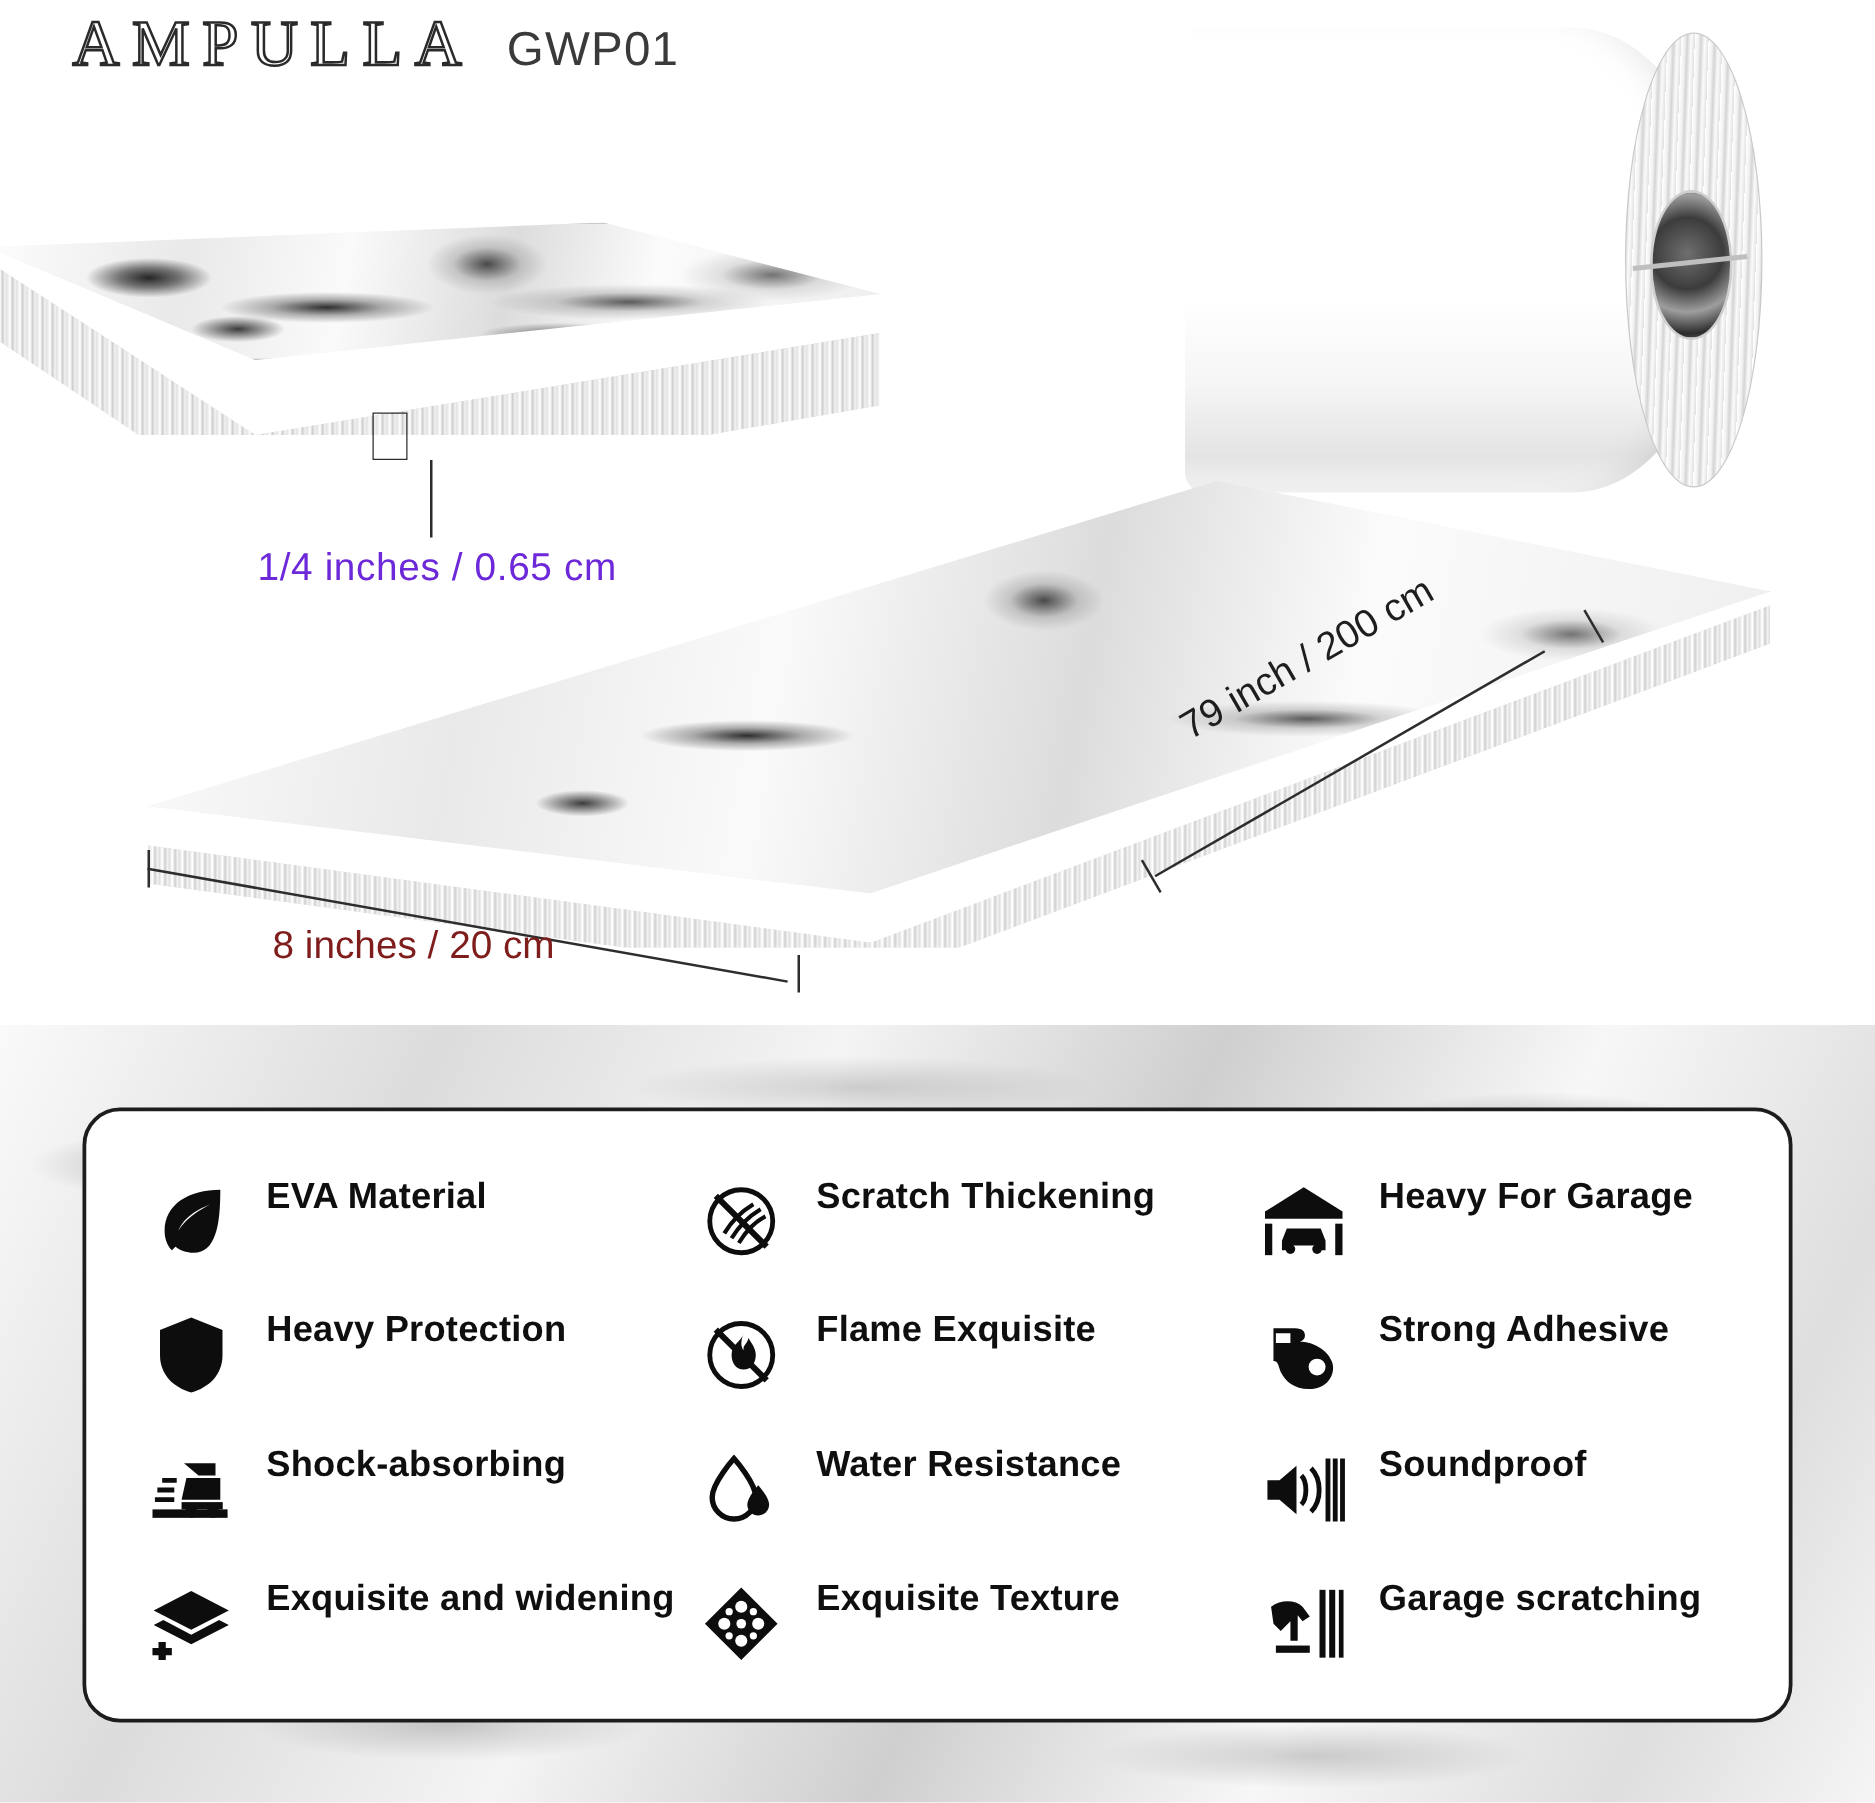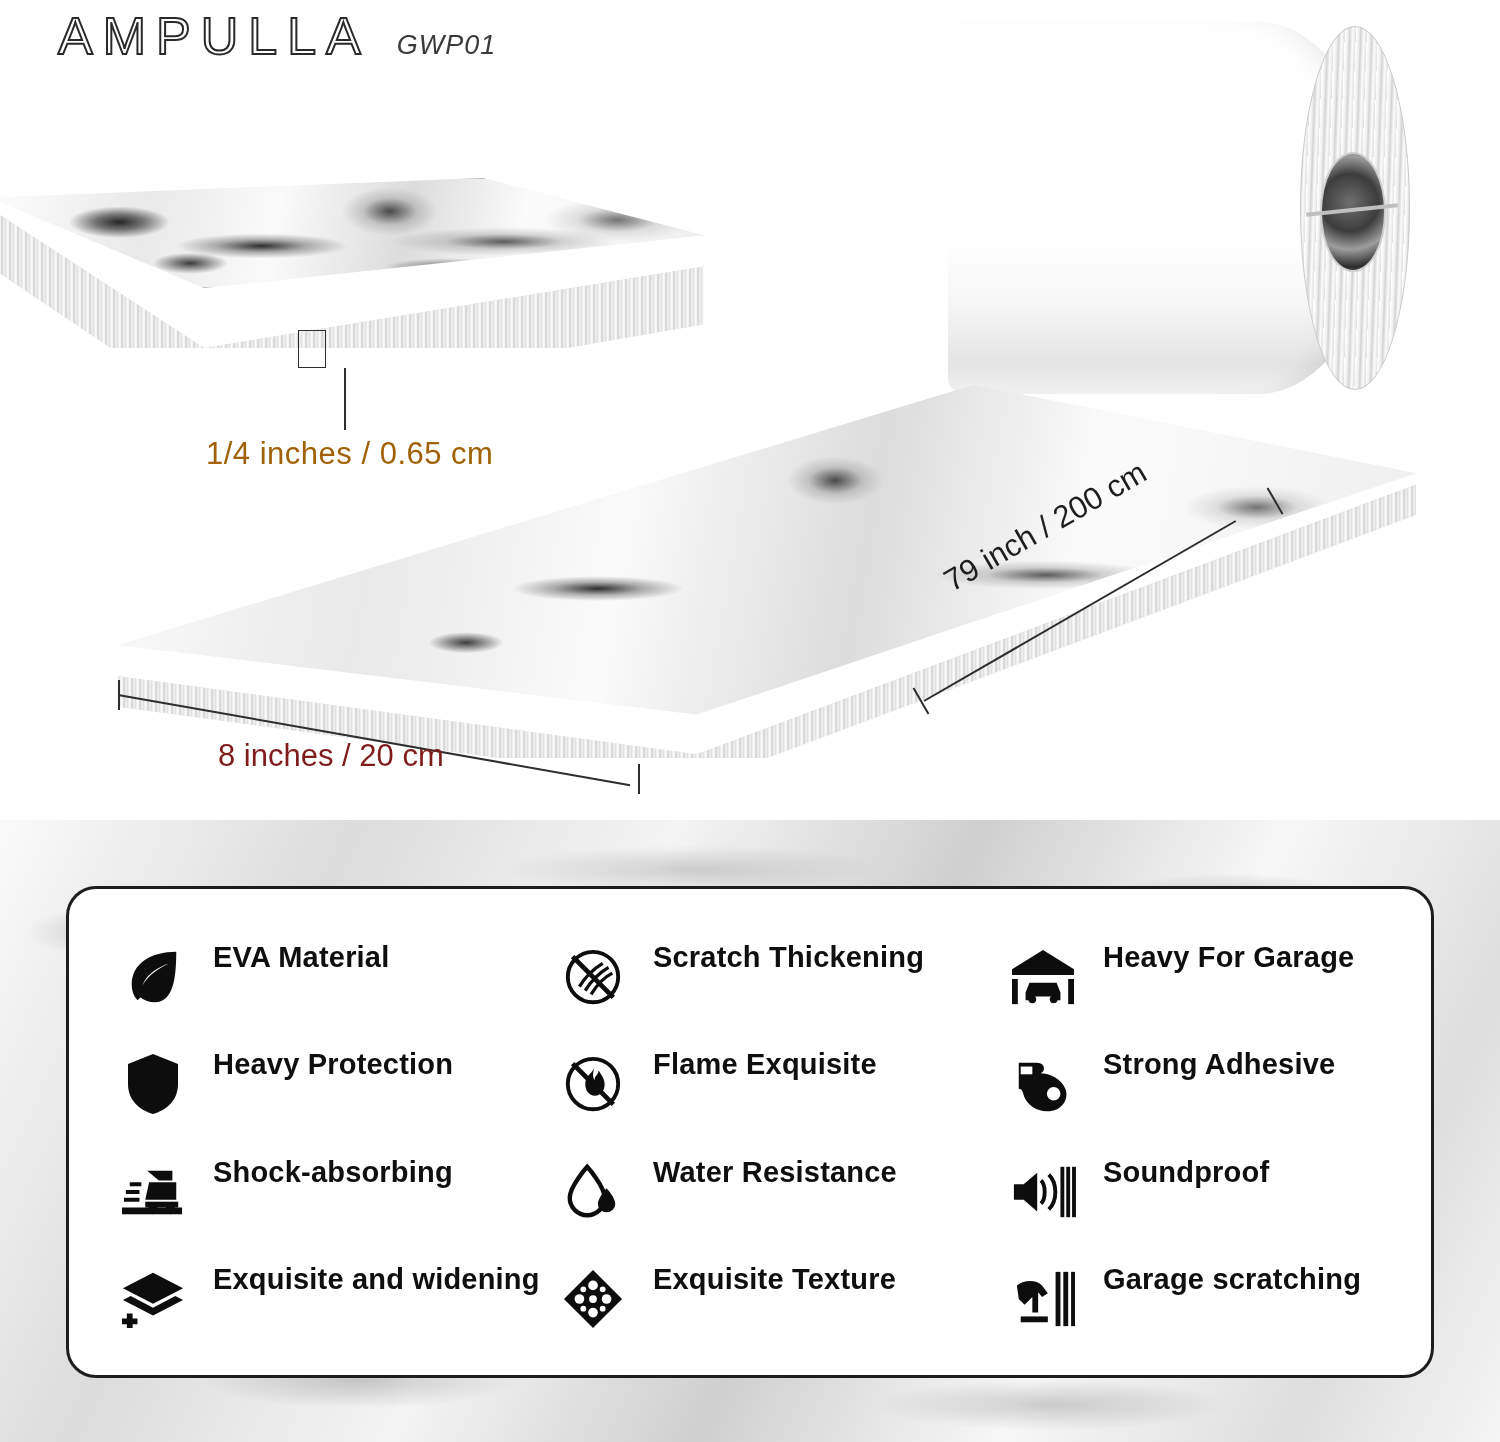--- a/index.html
+++ b/index.html
@@ -31,28 +31,27 @@
     display: flex;
     align-items: baseline;
     gap: 26px;
   }
   #brand-name {
     font-size: 52px;
     letter-spacing: 10px;
     font-weight: 400;
     color: #ffffff;
     -webkit-text-stroke: 2px #2a2a2a;
-    font-family: Liberation Sans, sans-serif;
+    font-family: Liberation Serif, serif;
   }
   #brand-model {
-    font-size: 27px;
+    font-size: 38px;
     color: #3a3a3a;
     font-weight: 400;
     letter-spacing: 1px;
-    font-style: italic;
   }
 
   
   .marble {
     background-color: #f4f4f4;
     background-image:
       radial-gradient(ellipse 70px 22px at 18% 40%, rgba(20,20,20,0.92) 0%, rgba(20,20,20,0.55) 35%, rgba(255,255,255,0) 72%),
       radial-gradient(ellipse 110px 16px at 38% 62%, rgba(10,10,10,0.85) 0%, rgba(60,60,60,0.4) 40%, rgba(255,255,255,0) 78%),
       radial-gradient(ellipse 60px 30px at 56% 30%, rgba(35,35,35,0.8) 0%, rgba(120,120,120,0.3) 45%, rgba(255,255,255,0) 80%),
       radial-gradient(ellipse 140px 18px at 72% 58%, rgba(25,25,25,0.7) 0%, rgba(110,110,110,0.28) 42%, rgba(255,255,255,0) 80%),
@@ -84,21 +83,21 @@
   #thickness-box {
     position: absolute; left: 298px; top: 330px; width: 28px; height: 38px;
     border: 1.5px solid #2d2d2d;
   }
   #thickness-leader {
     position: absolute; left: 344px; top: 368px; width: 2px; height: 62px;
     background: #2d2d2d;
   }
   #thickness-label {
     position: absolute; left: 206px; top: 436px;
-    font-size: 31px; color: #a16207; letter-spacing: .5px;
+    font-size: 31px; color: #6d28d9; letter-spacing: .5px;
   }
 
   
   #roll {
     position: absolute; left: 948px; top: 22px; width: 460px; height: 400px;
   }
   #roll-body {
     position: absolute; left: 0; top: 0; width: 430px; height: 372px;
     background: linear-gradient(180deg,#ffffff 0%,#ffffff 58%,#f6f6f6 76%,#e4e4e4 92%,#f2f2f2 100%);
     border-radius: 14px 120px 120px 16px / 14px 186px 186px 16px;

